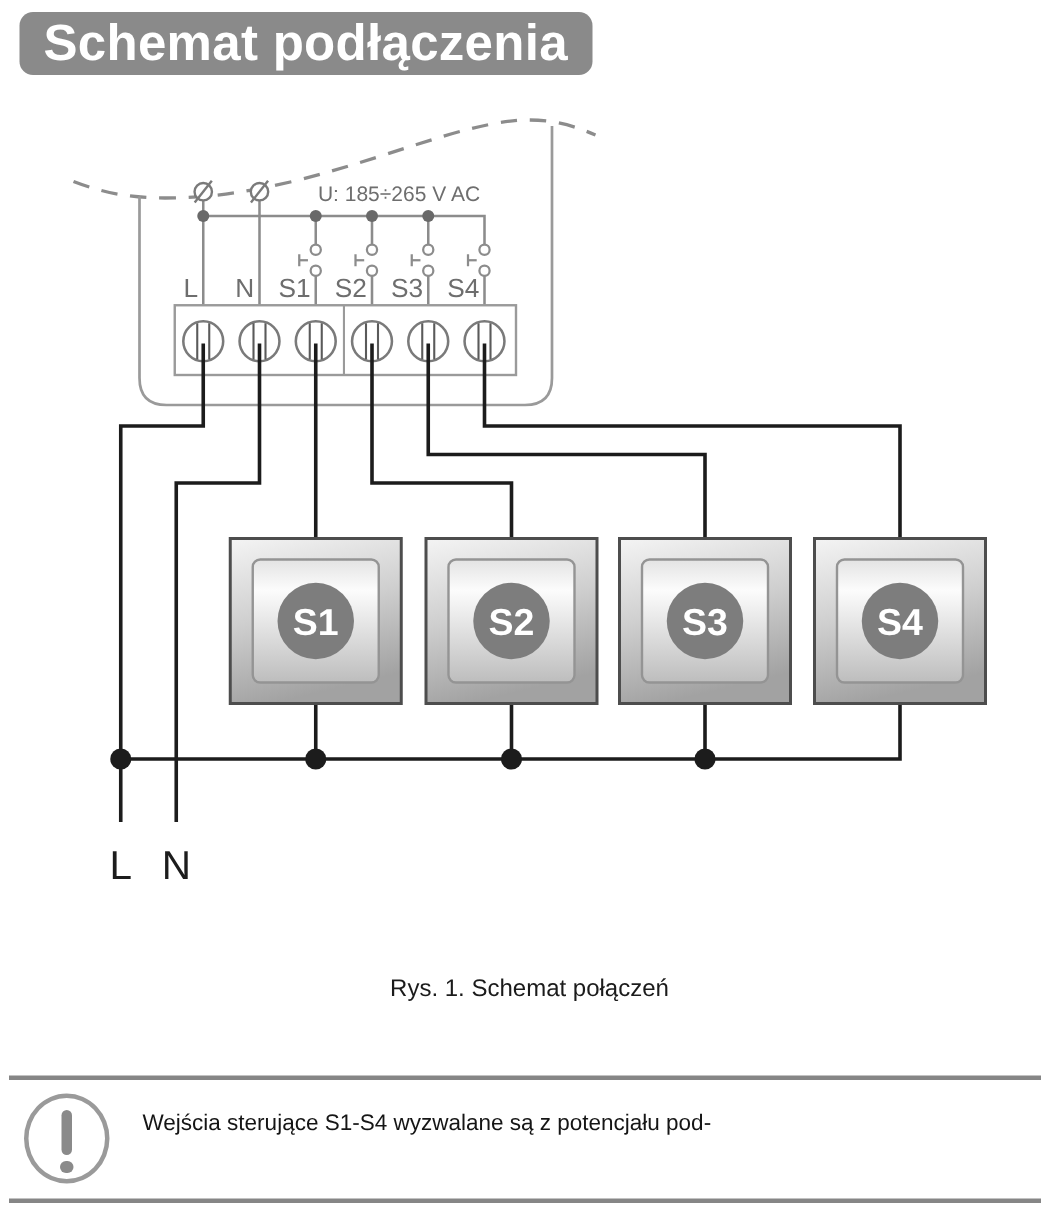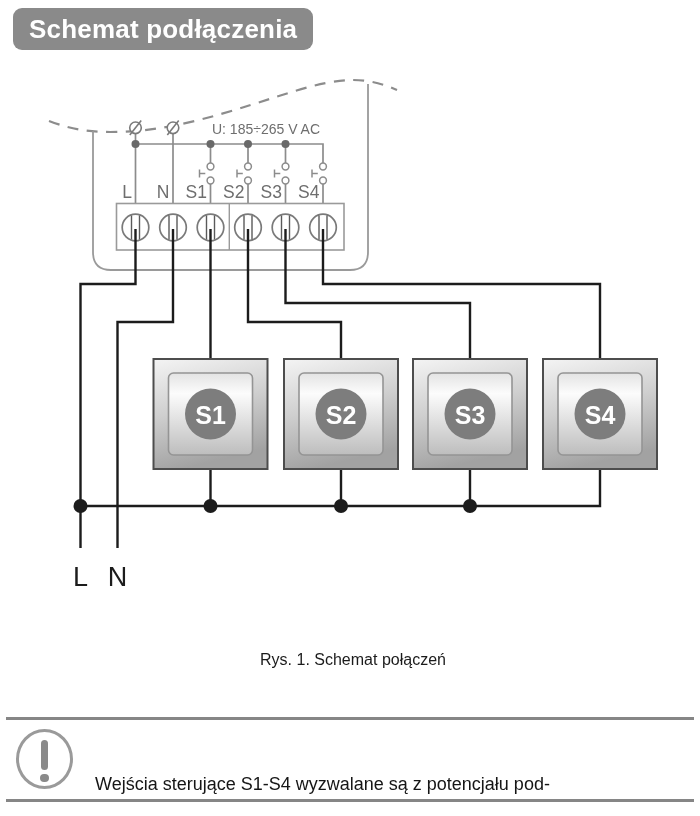--- a/index.html
+++ b/index.html
@@ -10,21 +10,21 @@
     font-family:"Liberation Sans", sans-serif;
     overflow:hidden;
   }
   .title-badge{
     position:absolute;left:13px;top:8px;
     height:42px;line-height:42px;
     padding:0 16px;
     background:#8a8a8a;
     border-radius:9px;
     color:#ffffff;
-    font-size:26px;font-weight:bold;
+    font-size:34px;font-weight:bold;
     letter-spacing:0.2px;
     white-space:nowrap;
   }
   .diagram-svg{position:absolute;left:0;top:0;}
   .caption{
     position:absolute;left:0;top:651px;width:700px;
     text-align:center;
     font-size:16px;color:#1b1b1b;
     transform:translateX(3px);
   }
@@ -35,23 +35,22 @@
     position:absolute;left:16px;top:729px;
     width:57px;height:60px;
     border:3px solid #9a9a9a;border-radius:50%;
     box-sizing:border-box;
     display:flex;flex-direction:column;align-items:center;
   }
   .warn-bar{width:7px;height:30px;margin-top:8px;background:#8a8a8a;border-radius:3.5px;}
   .warn-dot{width:8.5px;height:8.5px;margin-top:3.5px;background:#8a8a8a;border-radius:50%;}
   .note-text{
     position:absolute;left:95px;top:735px;width:600px;
-    font-size:18px;line-height:28.5px;color:#151515;
+    font-size:15px;line-height:28.5px;color:#151515;
     white-space:nowrap;
-    margin-top:35px;
   }
 </style>
 </head>
 <body>
 
 <div class="page">
 
   <div class="title-badge">
     <span>Schemat podłączenia</span>
   </div>

